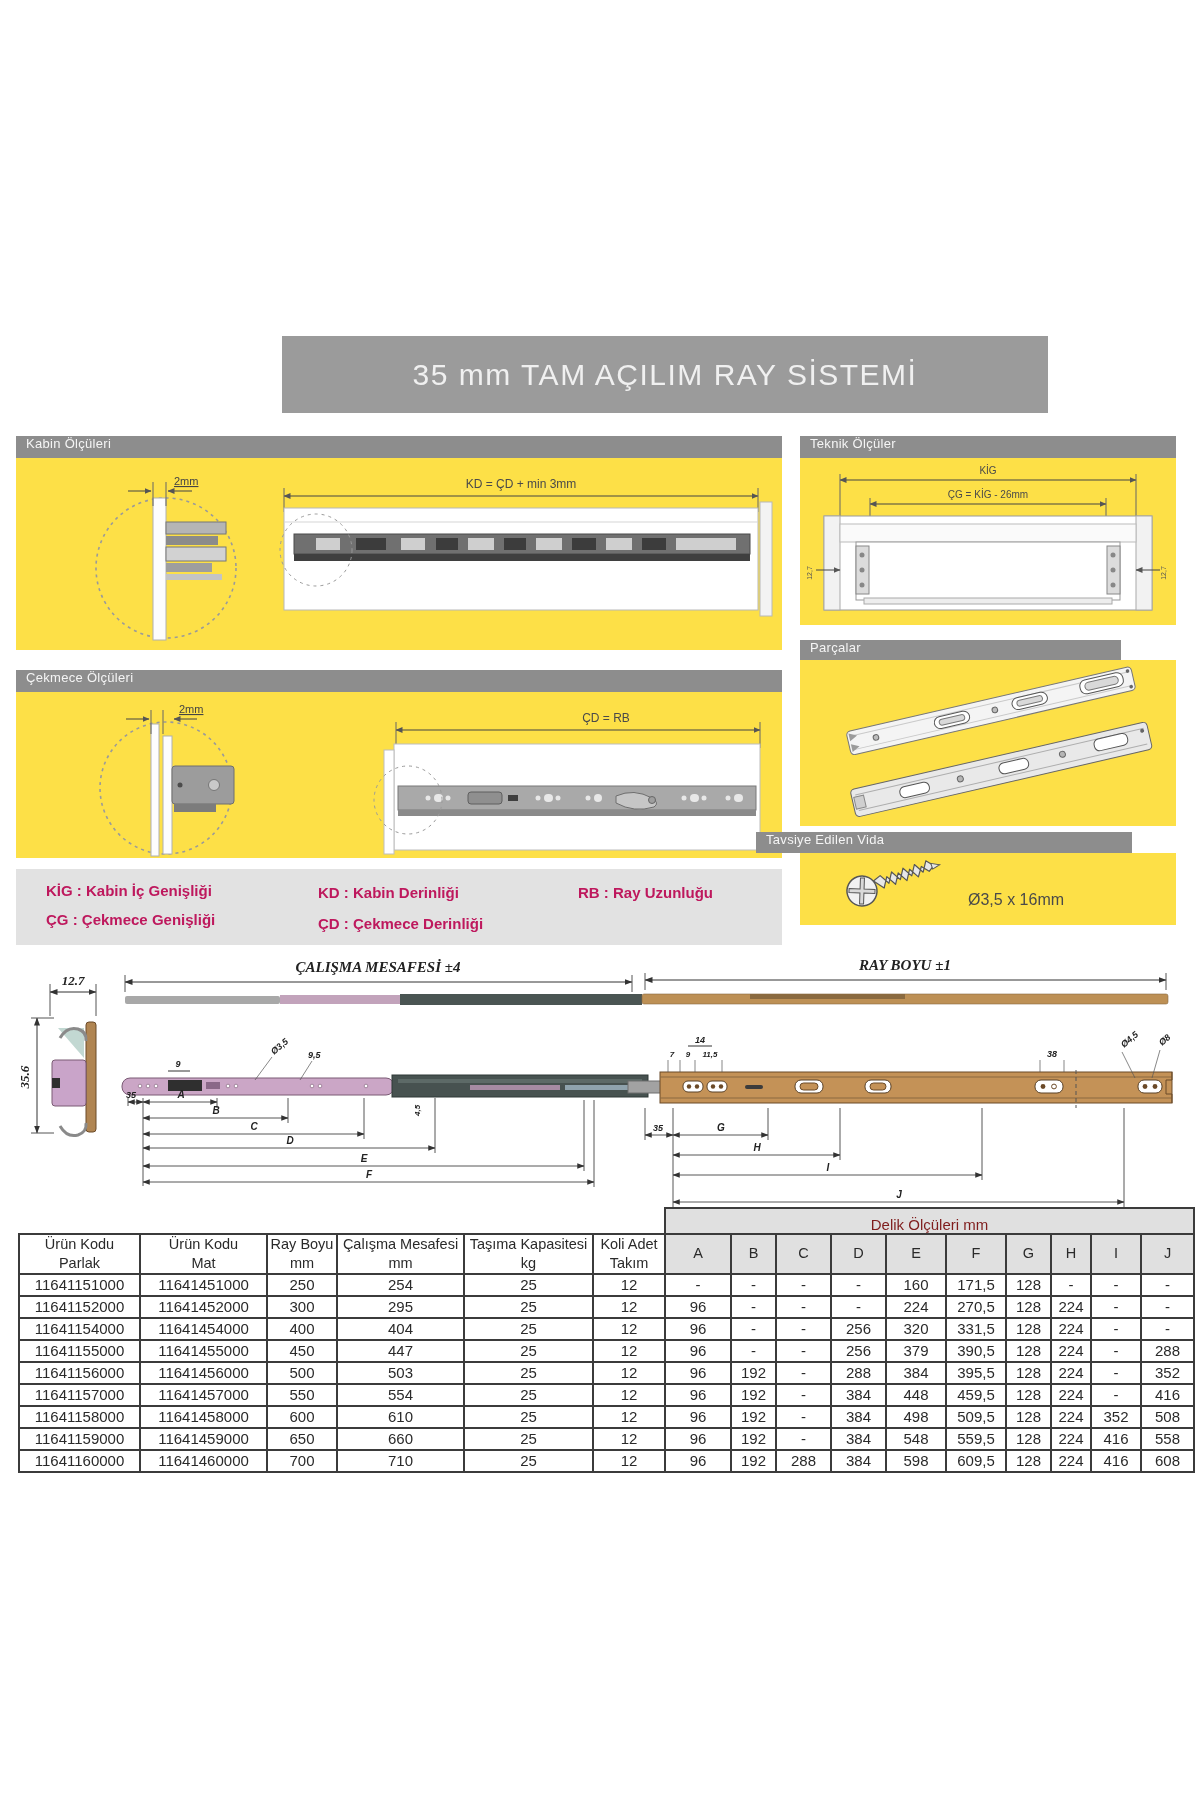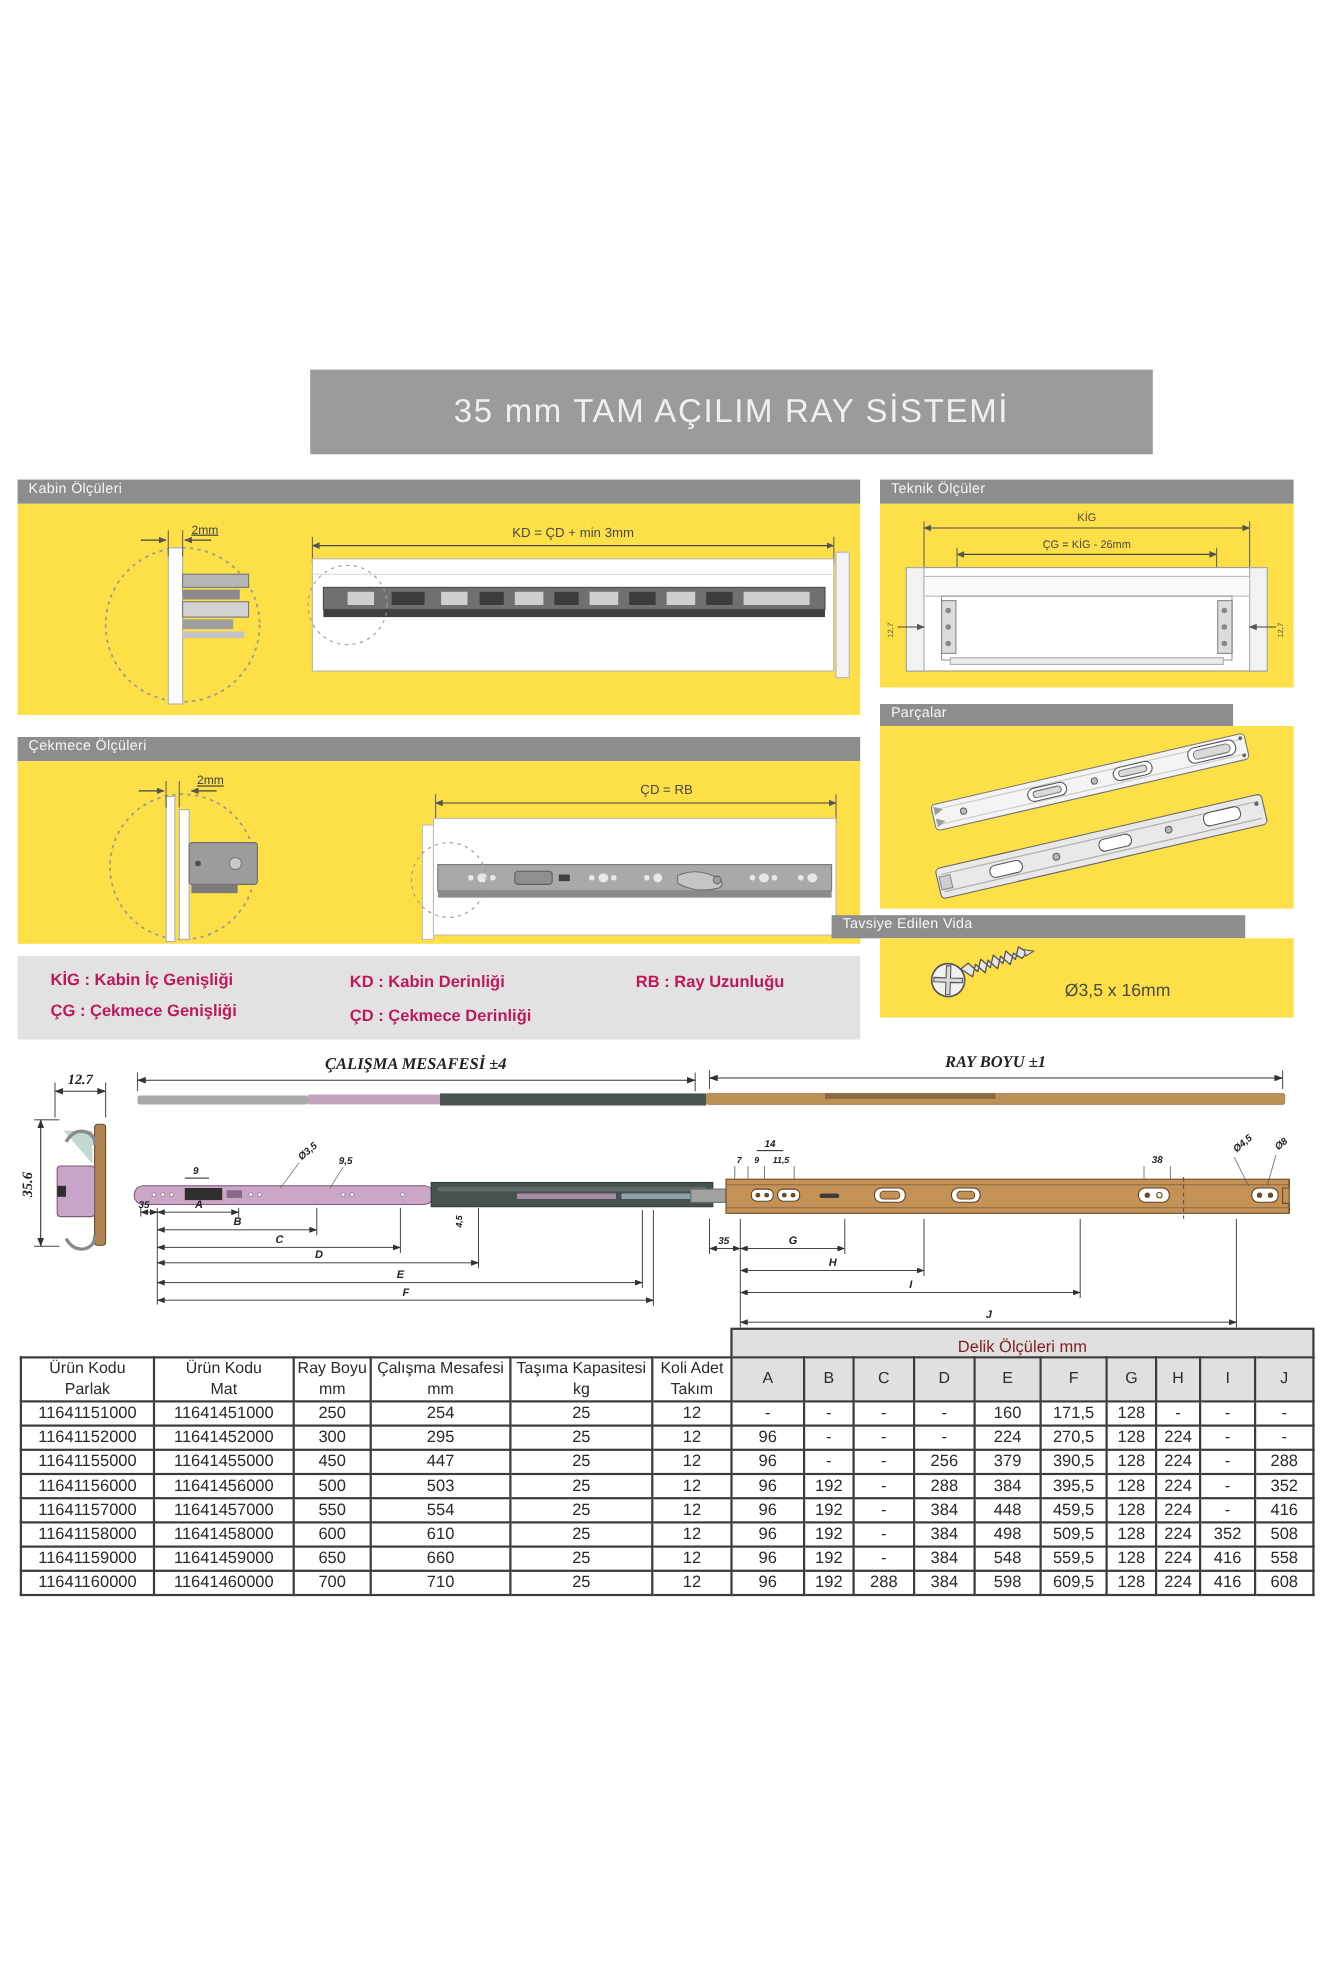--- a/index.html
+++ b/index.html
@@ -510,20 +510,38 @@
             <td>-</td>
             <td>-</td>
             <td>224</td>
             <td>270,5</td>
             <td>128</td>
             <td>224</td>
             <td>-</td>
             <td>-</td>
           </tr>
           <tr>
+            <td>11641154000</td>
+            <td>11641454000</td>
+            <td>400</td>
+            <td>404</td>
+            <td>25</td>
+            <td>12</td>
+            <td>96</td>
+            <td>-</td>
+            <td>-</td>
+            <td>256</td>
+            <td>320</td>
+            <td>331,5</td>
+            <td>128</td>
+            <td>224</td>
+            <td>-</td>
+            <td>-</td>
+          </tr>
+          <tr>
             <td>11641155000</td>
             <td>11641455000</td>
             <td>450</td>
             <td>447</td>
             <td>25</td>
             <td>12</td>
             <td>96</td>
             <td>-</td>
             <td>-</td>
             <td>256</td>

